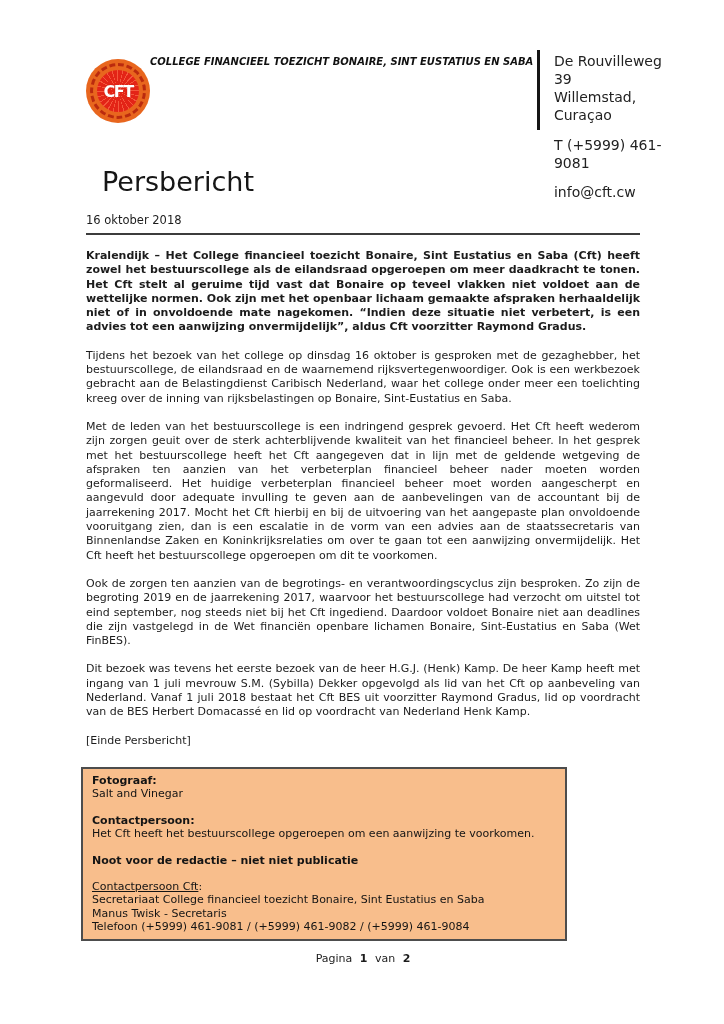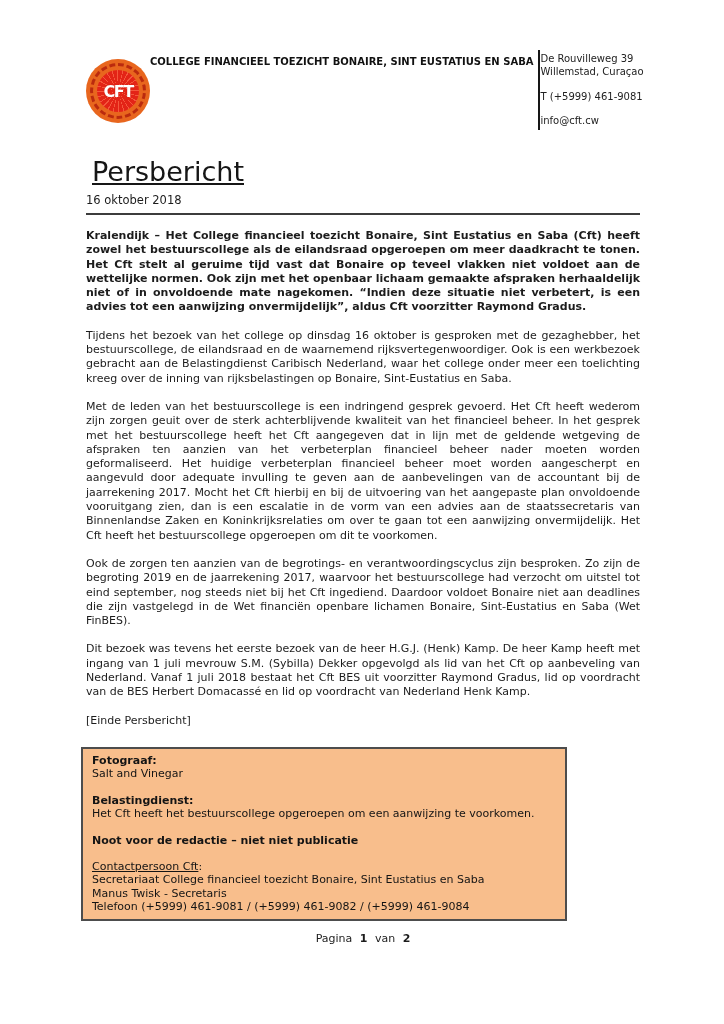--- a/index.html
+++ b/index.html
@@ -20,29 +20,29 @@
   .logo { position:relative; width:64px; height:64px; flex:0 0 64px; margin-top:9px;
           border-radius:50%; background:#e8661e; }
   .logo-ring { position:absolute; inset:4px; border-radius:50%;
                border:3.5px dashed #a81208; opacity:.7; box-sizing:border-box; }
   .logo-inner { position:absolute; inset:11px; border-radius:50%;
                 background:repeating-conic-gradient(#e32417 0deg 12deg, #f4573d 12deg 15deg);
                 display:flex; align-items:center; justify-content:center; }
   .logo-letters { color:#ffffff; font-weight:bold; font-size:16px; letter-spacing:-1.5px;
                   text-shadow:0 0 1px rgba(120,0,0,.4); }
   .org-title { flex:1; text-align:center; font-weight:bold; font-size:10px;
-               padding-top:6px; white-space:nowrap; letter-spacing:0; color:#111; }
+               padding-top:6px; white-space:nowrap; letter-spacing:0; color:#111;font-style:italic; }
   .header-divider { width:3px; height:80px; background:#161616; margin-left:4px; }
-  .contact-block { width:125px; padding-left:0; font-size:10px; line-height:1.28;
+  .contact-block { width:125px; padding-left:14px; font-size:14px; line-height:1.28;
                    padding-top:3px; color:#222; }
   .contact-gap { height:12px; }
 
   
   main { position:absolute; top:150px; left:86px; width:554px; }
-  .doc-title { font-size:27px; font-weight:400; margin:6px; color:#161616;text-decoration:underline; }
+  .doc-title { font-size:27px; font-weight:400; margin:16px; color:#161616; }
   .doc-date { font-size:11.5px; margin-top:3px; }
   .title-rule { border:none; border-top:2px solid #3c3c3c; margin:6px 0 0 0; }
 
   .headline { font-size:14.2px; font-weight:bold; text-align:justify;
               line-height:1.5; margin:19px 0 0 0; color:#111; }
 
   .lead, .bodytext, .end-marker {
     font-size:11px; line-height:14.3px; text-align:justify; margin:14px 0 0 0;
   }
   .lead { font-weight:bold; }
@@ -103,21 +103,21 @@
     <p class="bodytext">Dit bezoek was tevens het eerste bezoek van de heer H.G.J. (Henk) Kamp. De heer Kamp heeft met ingang van 1 juli mevrouw S.M. (Sybilla) Dekker opgevolgd als lid van het Cft op aanbeveling van Nederland. Vanaf 1 juli 2018 bestaat het Cft BES uit voorzitter Raymond Gradus, lid op voordracht van de BES Herbert Domacassé en lid op voordracht van Nederland Henk Kamp.</p>
 
     <p class="end-marker">[Einde Persbericht]</p>
 
     <div class="note-box">
       <div class="note-group">
         <div class="note-label">Fotograaf:</div>
         <div>Salt and Vinegar</div>
       </div>
       <div class="note-group">
-        <div class="note-label">Belastingdienst:</div>
+        <div class="note-label">Contactpersoon:</div>
         <div>Het Cft heeft het bestuurscollege opgeroepen om een aanwijzing te voorkomen.</div>
       </div>
       <div class="note-group">
         <div class="note-label">Noot voor de redactie – niet niet publicatie</div>
       </div>
       <div class="note-group">
         <div><span class="underlined">Contactpersoon Cft</span><span>:</span></div>
         <div>Secretariaat College financieel toezicht Bonaire, Sint Eustatius en Saba</div>
         <div>Manus Twisk - Secretaris</div>
         <div>Telefoon (+5999) 461-9081 / (+5999) 461-9082 / (+5999) 461-9084</div>

